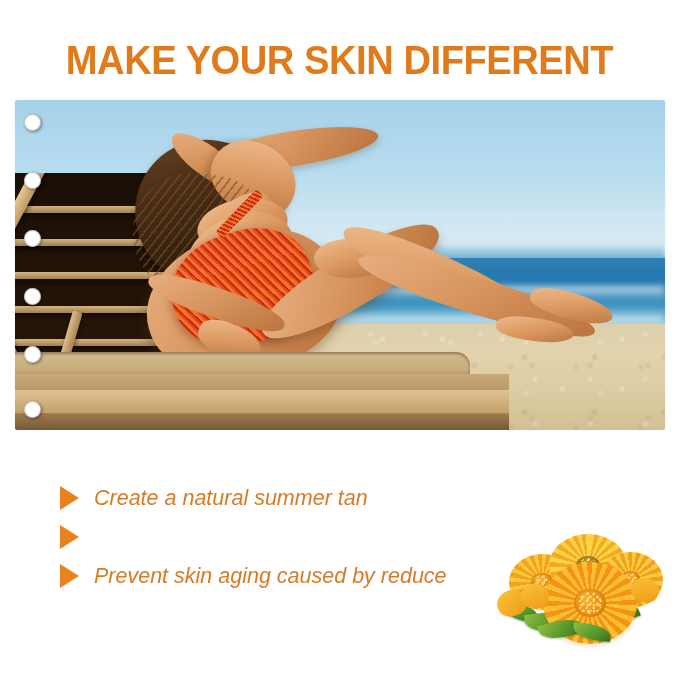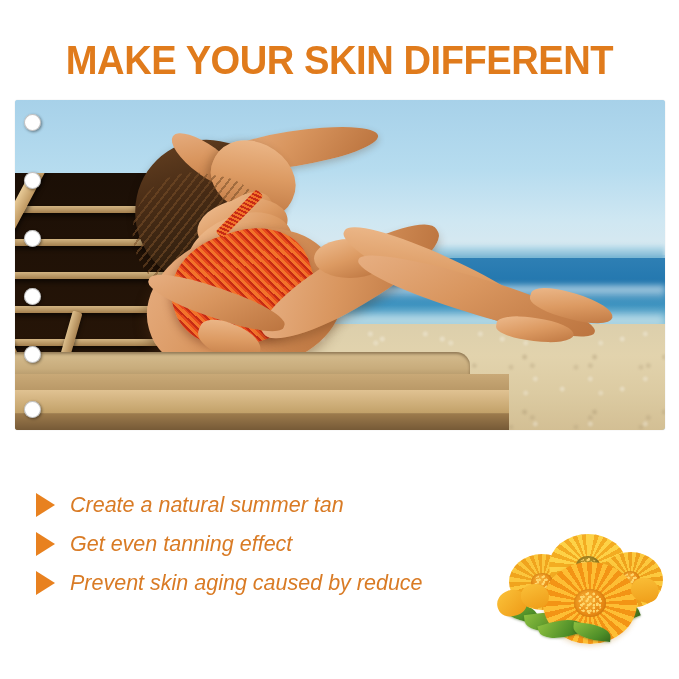--- a/index.html
+++ b/index.html
@@ -132,21 +132,21 @@
     background:repeating-linear-gradient(70deg,#C72B14 0 2px,#F2732A 2px 4px);
     transform:rotate(-46deg);border-radius:3px;}
 
   
   .hole{position:absolute;width:17px;height:17px;border-radius:50%;
     background:#ffffff;
     box-shadow:0 0 0 1px rgba(120,120,120,.45) inset, 1px 1px 3px rgba(0,0,0,.45);}
 
   
   .bullets{position:absolute;left:36px;top:478px;width:430px;}
-  .bullet{display:flex;align-items:flex-end;height:39px;}
+  .bullet{display:flex;align-items:center;height:39px;margin-left:24px;}
   .tri{width:0;height:0;flex:0 0 auto;
     border-top:12px solid transparent;border-bottom:12px solid transparent;
     border-left:19px solid #E8811F;margin-right:15px;}
   .btext{font-family:"Liberation Sans",sans-serif;font-style:italic;
     font-size:21.5px;line-height:24px;color:#D97B25;white-space:nowrap;}
 
   
   .flowers{position:absolute;left:495px;top:528px;width:165px;height:112px;}
   .fl{position:absolute;}
   .petals{position:absolute;border-radius:50%;}
@@ -230,21 +230,20 @@
     <div class="hole" style="left:9px;top:301px;"></div>
   </div>
 
   <div class="bullets">
     <div class="bullet">
       <span class="tri"></span>
       <span class="btext">Create a natural summer tan</span>
     </div>
     <div class="bullet">
       <span class="tri"></span>
-      <span class="btext">Get even tanning effect</span>
     </div>
     <div class="bullet">
       <span class="tri"></span>
       <span class="btext">Prevent skin aging caused by reduce</span>
     </div>
   </div>
 
   <div class="flowers">
 
     <div class="leaf" style="left:4px;top:74px;width:40px;height:18px;transform:rotate(12deg);"></div>

